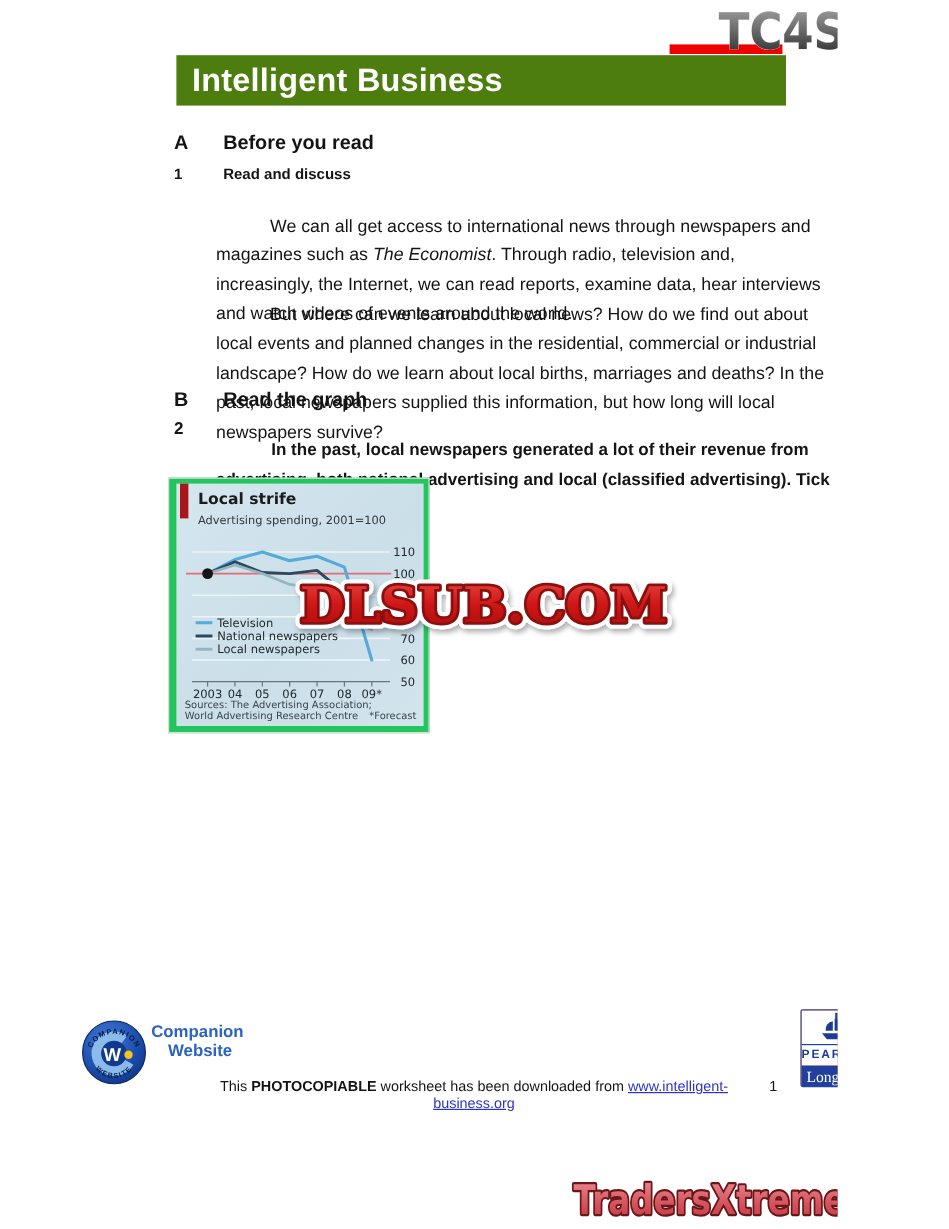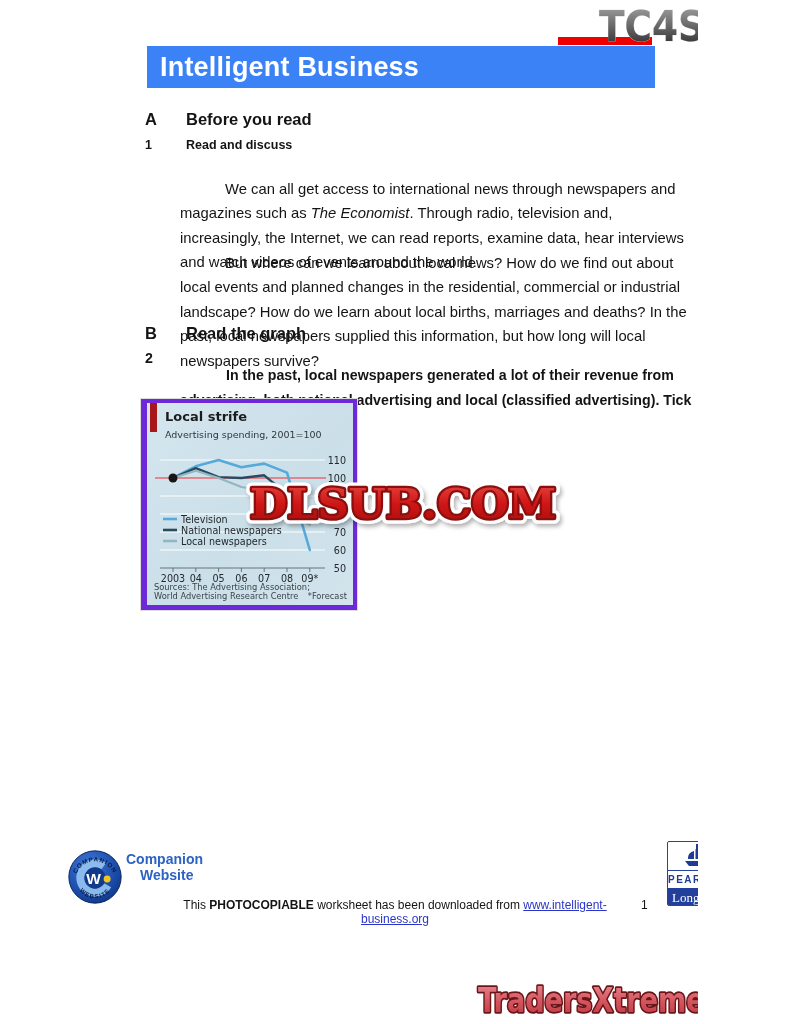--- a/index.html
+++ b/index.html
@@ -18,21 +18,21 @@
   .sec-head{position:absolute;left:145px;display:flex;font-weight:bold;font-size:16.5px;color:#141414;}
   .sec-head .num{width:41px;flex:none;}
   .item-head{position:absolute;left:145px;display:flex;font-weight:bold;font-size:12.5px;color:#141414;}
   .item-head .num{width:41px;flex:none;}
   .para{position:absolute;left:140px;width:517px;font-size:14.8px;line-height:24.5px;
         text-indent:45px;color:#141414;text-align:left;margin-left:40px;}
   .para.bold{font-weight:bold;font-size:14.2px;}
 
   
   .chart-figure{position:absolute;left:140px;top:398px;width:218px;height:213px;
-                background:#6d28d9;border:1px solid #dcdcd8;box-sizing:border-box;}
+                background:#22c55e;border:1px solid #dcdcd8;box-sizing:border-box;}
   .chart-panel{position:absolute;left:6px;top:4px;width:206px;height:202px;background:#cfe2eb;
                background:linear-gradient(135deg,#d4e6ee 0%,#cbdfe9 55%,#d2e4ec 100%);}
   .chart-tab{position:absolute;left:3px;top:0;width:7px;height:29px;background:#a8151b;}
   .chart-title{position:absolute;left:18px;top:6px;font-size:13px;font-weight:bold;color:#1b1b1b;
                font-family:"DejaVu Sans",sans-serif;}
   .chart-subtitle{position:absolute;left:18px;top:26px;font-size:9.5px;color:#30373b;
                   font-family:"DejaVu Sans",sans-serif;}
   .chart-sources{position:absolute;left:7px;bottom:3px;font-size:8.3px;line-height:9.6px;color:#3a4449;
                  font-family:"DejaVu Sans",sans-serif;margin-top:29px;}
   .chart-footnote{position:absolute;right:6px;bottom:4px;font-size:8.3px;color:#3a4449;
@@ -72,21 +72,21 @@
       <linearGradient id="steel" x1="0" y1="0" x2="0" y2="1">
         <stop offset="0" stop-color="#a9a9a9"></stop>
           <stop offset="0.45" stop-color="#6d6d6d"></stop>
         <stop offset="1" stop-color="#232323"></stop>
       </linearGradient>
     </defs>
     <rect x="2" y="37" width="94" height="8" fill="#ee0000"></rect>
     <text x="233" y="41" text-anchor="end" textLength="190" lengthAdjust="spacingAndGlyphs" font-family="DejaVu Sans, sans-serif" font-weight="bold" font-size="42" fill="url(#steel)" stroke="#d8d8d8" stroke-width="0.6" paint-order="stroke">TC4S.net</text>
   </svg>
 
-  <div class="banner" style="background: #3b82f6;">
+  <div class="banner" style="background: #4d7c0f;">
     <h1>Intelligent Business</h1>
   </div>
 
   <div class="sec-head" style="top:110px;">
     <span class="num">A</span>
     <span>Before you read</span>
   </div>
   <div class="item-head" style="top:138px;">
     <span class="num">1</span>
     <span>Read and discuss</span>

